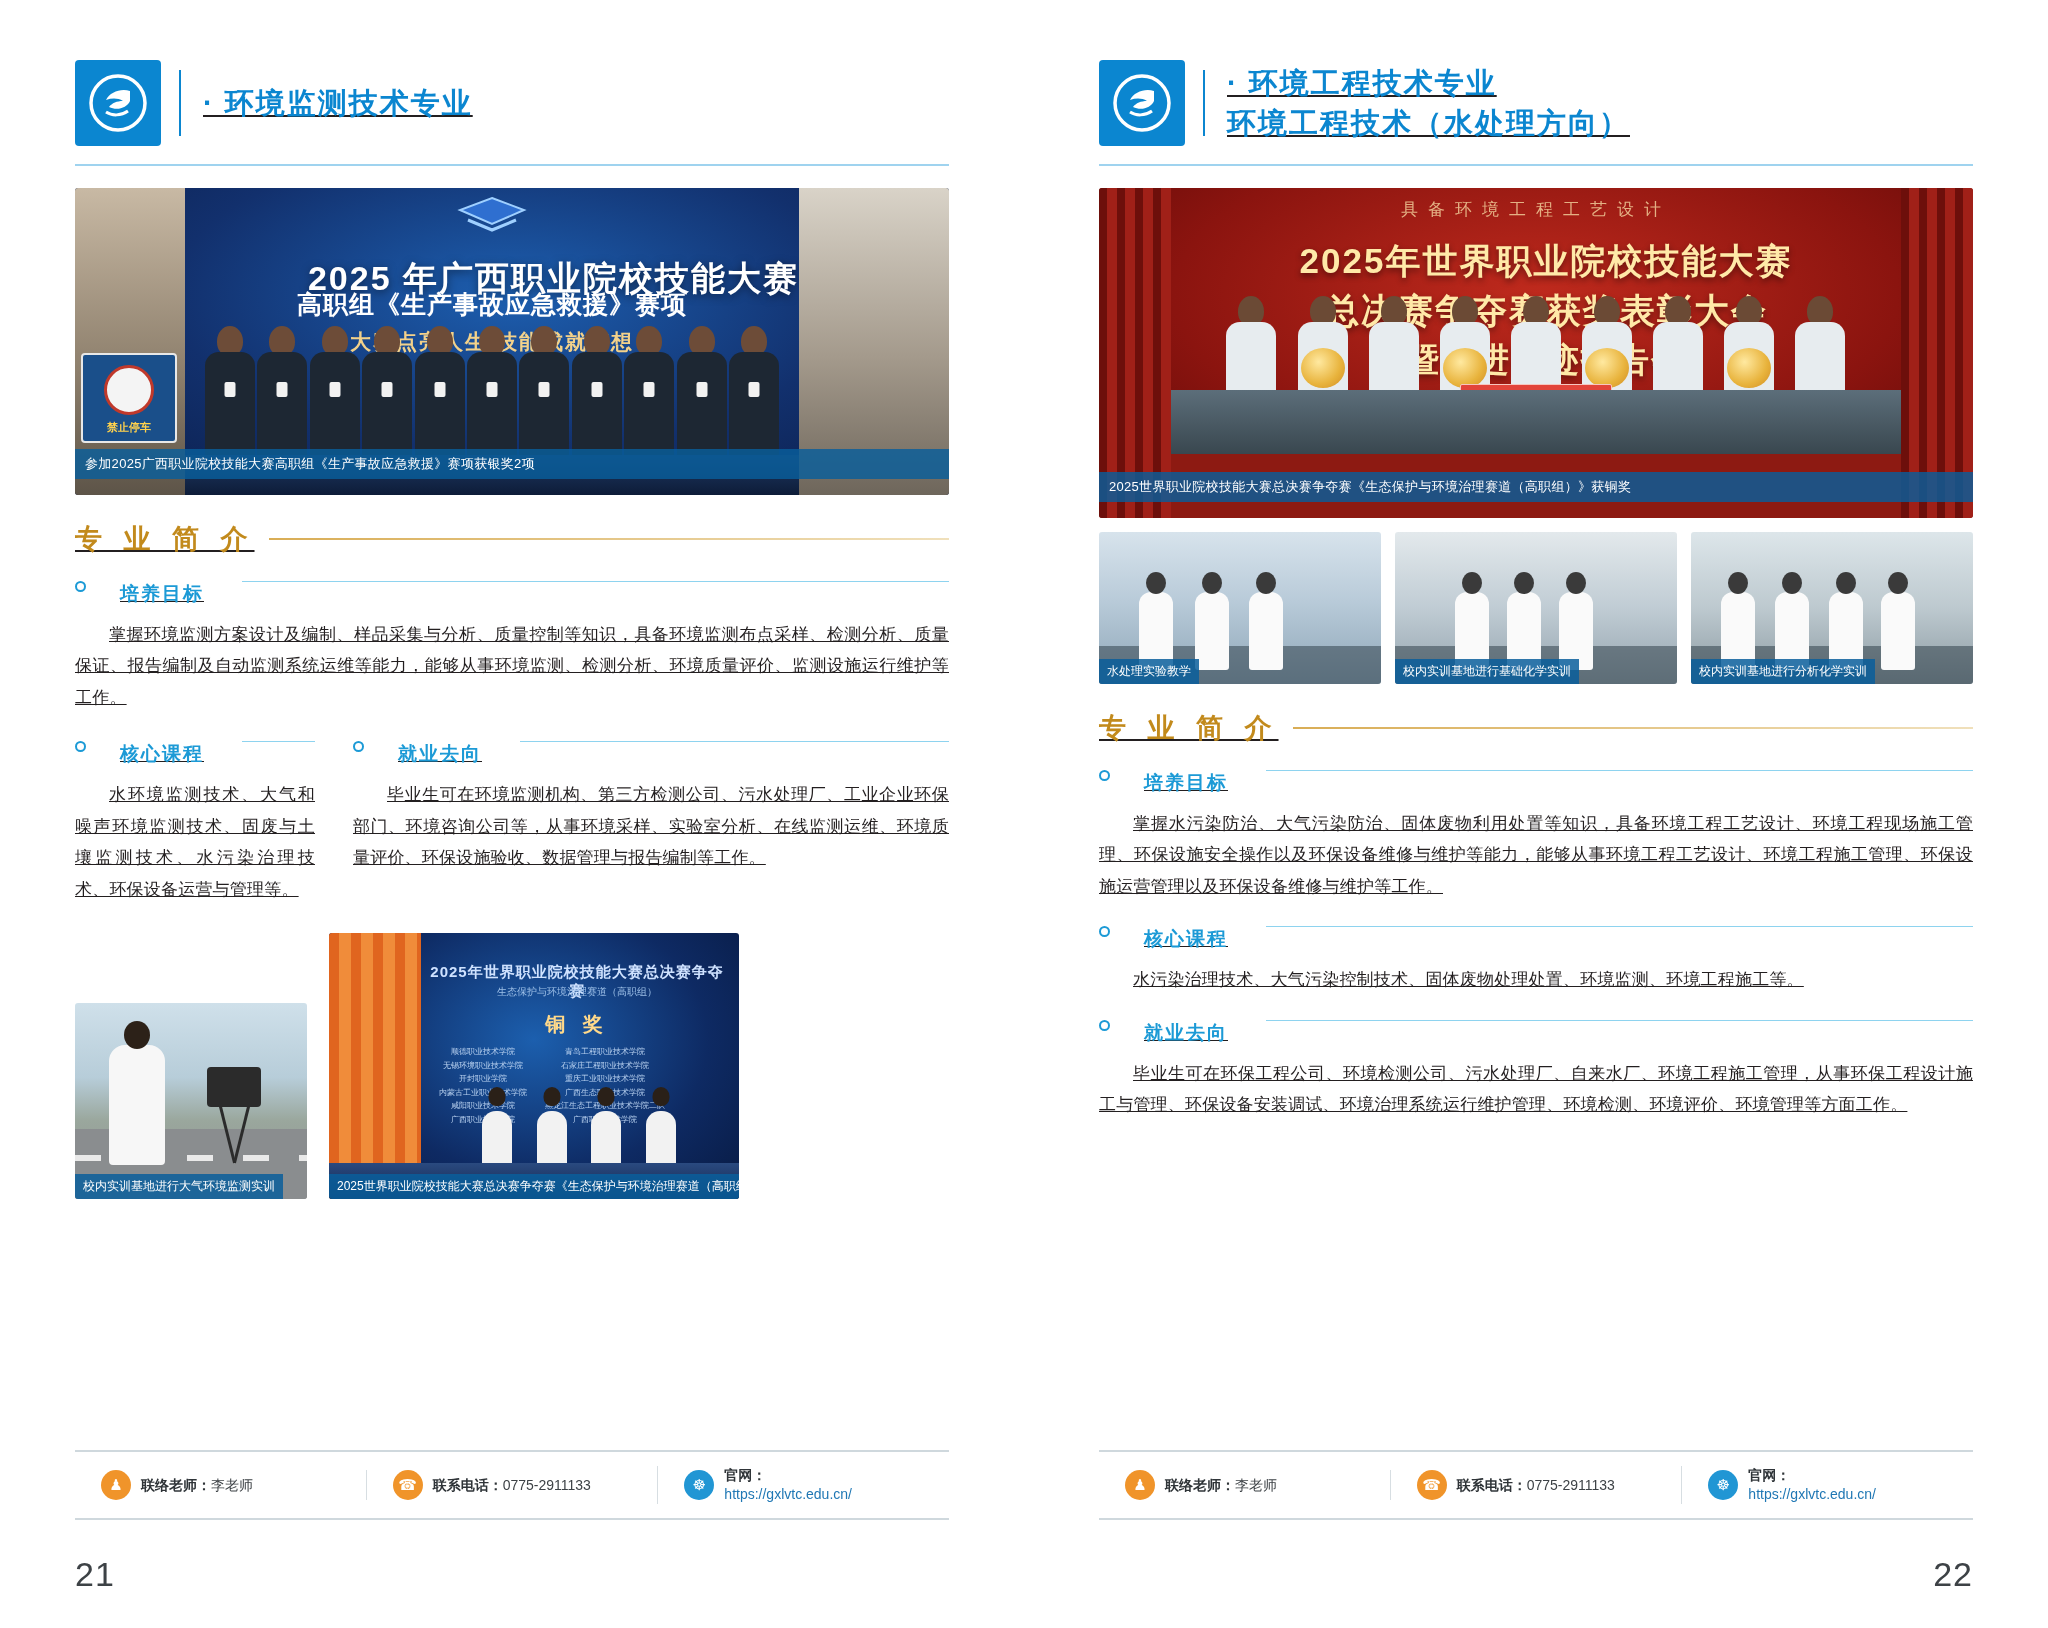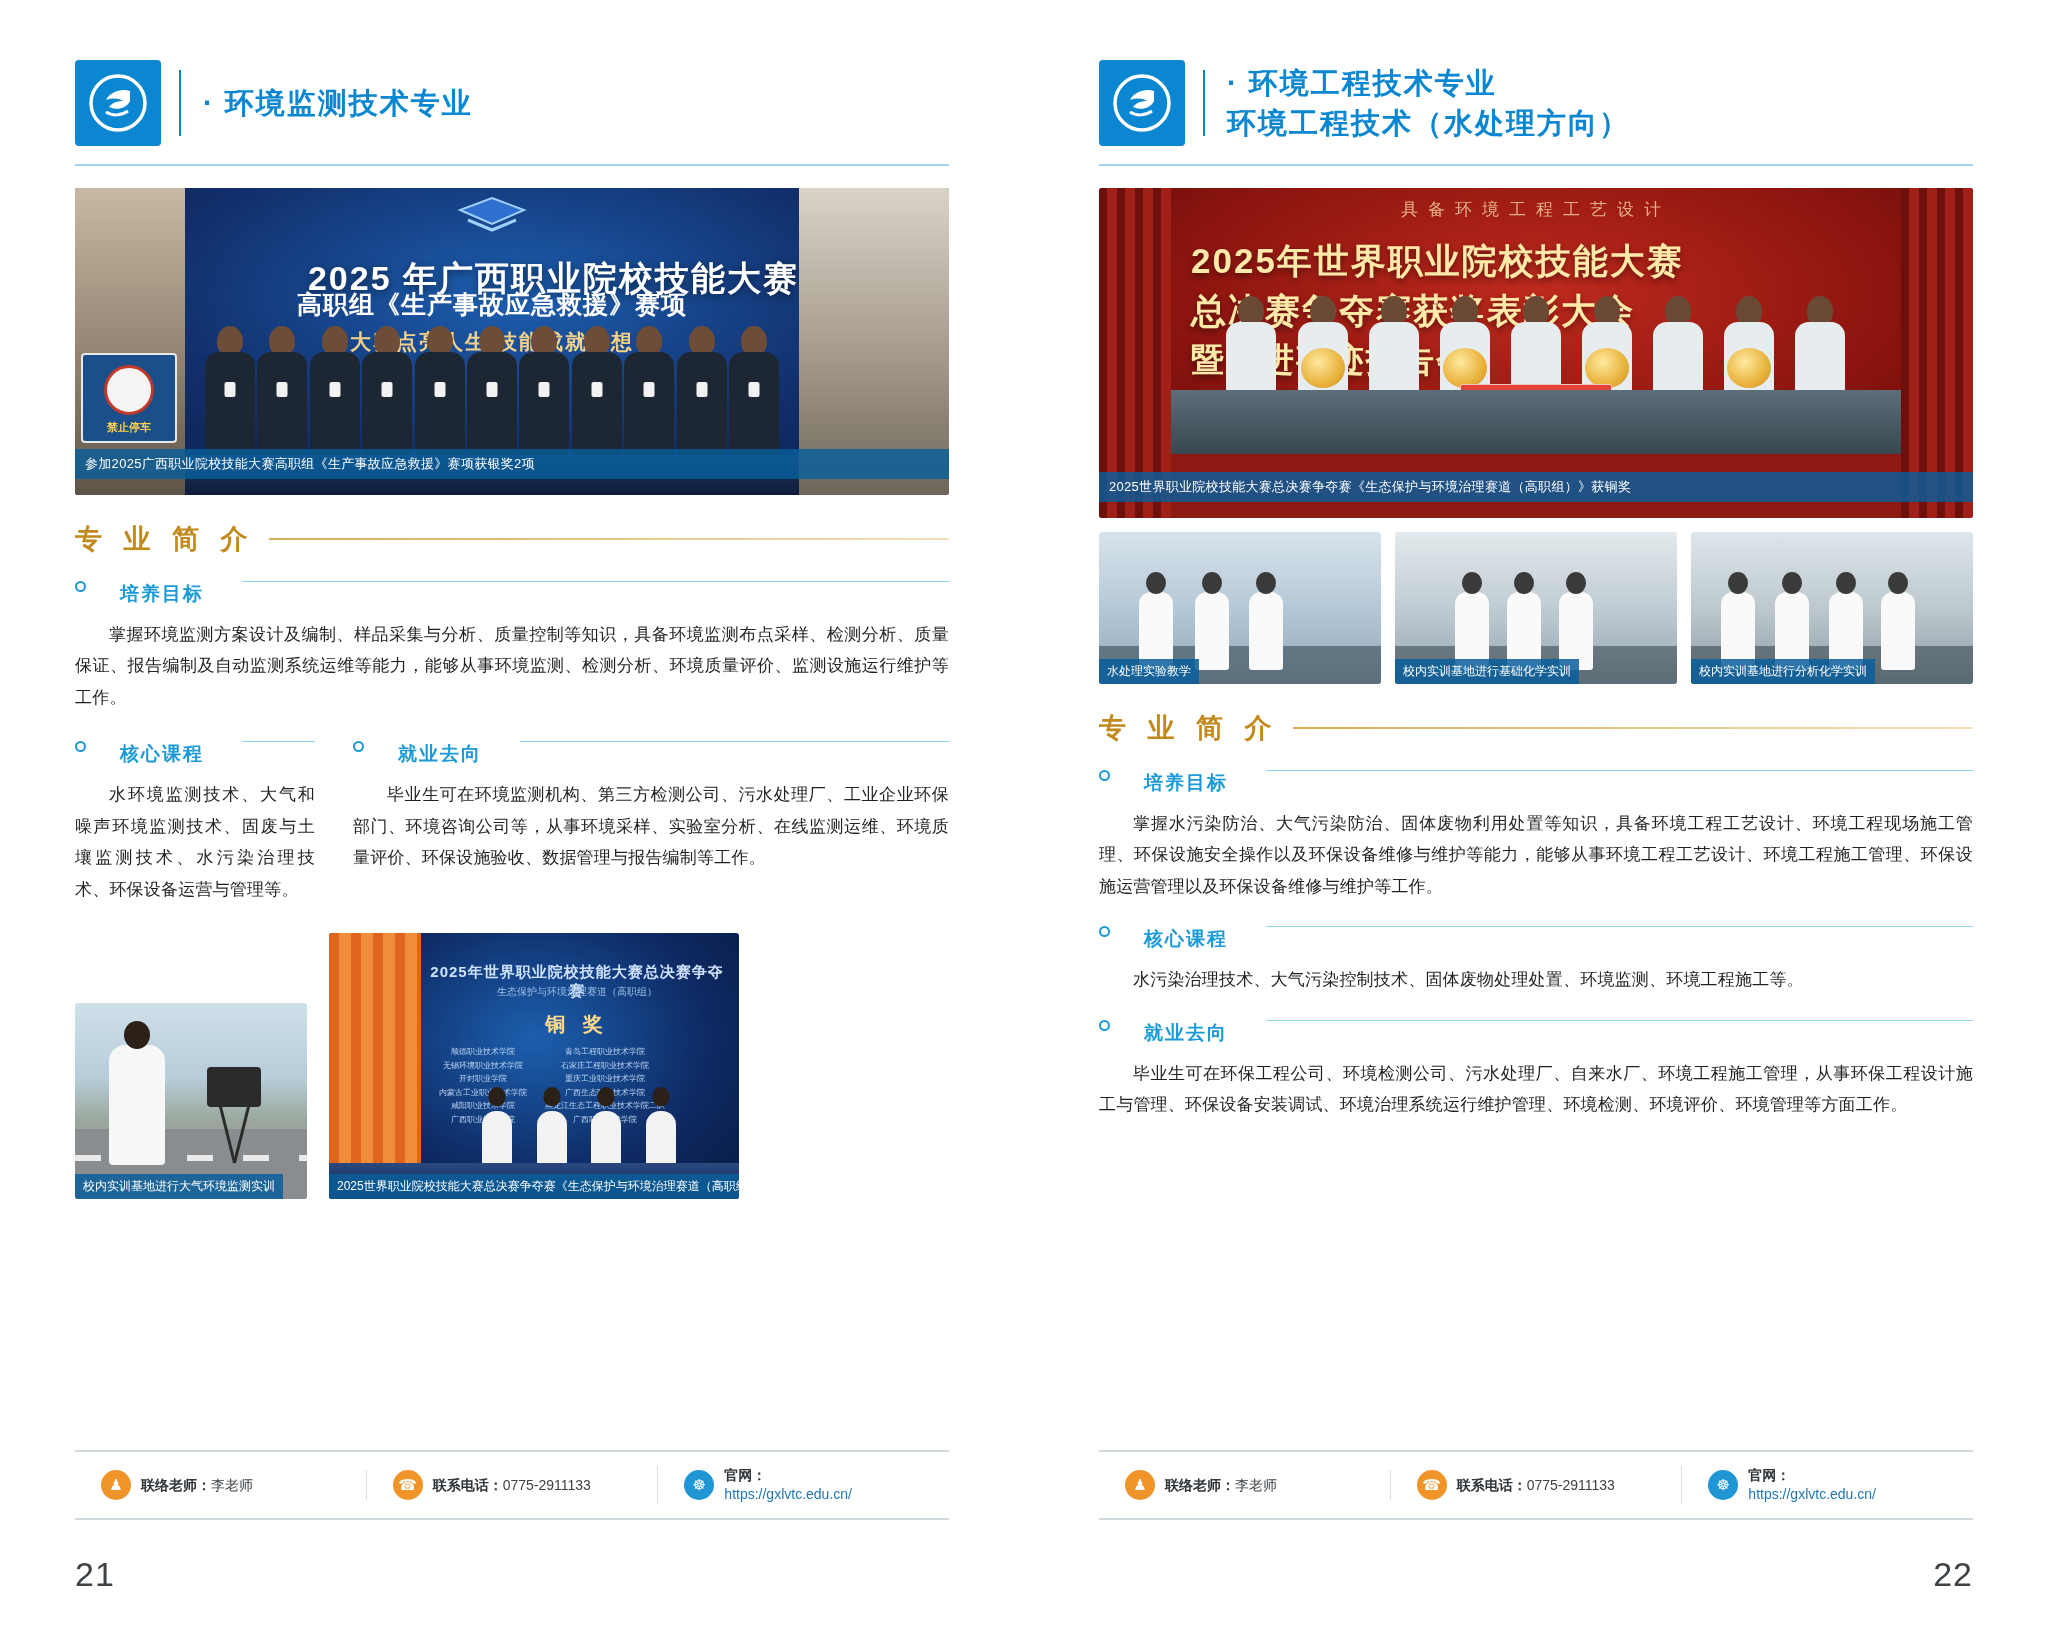--- a/index.html
+++ b/index.html
@@ -12,20 +12,21 @@
     height: 1628px;
     font-family: "Liberation Sans", sans-serif;
     color: #231f20;
     overflow: hidden;
   }
   .spread {
     display: flex;
     width: 2048px;
     height: 1628px;
     box-sizing: border-box;
+    text-decoration: underline;
   }
   .page {
     position: relative;
     width: 1024px;
     height: 1628px;
     box-sizing: border-box;
     padding: 60px 75px 0 75px;
   }
 
   
@@ -189,21 +190,21 @@
   .stage-22 .curtain-r { right: 0; }
   .screen-22 {
     position: absolute; left: 72px; right: 72px; top: 0; bottom: 64px;
     background: radial-gradient(ellipse at 50% 40%, #bf2a1d 0%, #8b140f 70%, #6d0d0a 100%);
   }
   .school-strip {
     position: absolute; top: 10px; left: 0; right: 0; text-align: center;
     color: #f5d6a0; font-size: 17px; letter-spacing: 10px; opacity: .8;
   }
   .red-t1, .red-t2, .red-t3 {
-    position: absolute; left: 0; right: 0; 
+    position: absolute; left: 0; right: 0; text-align: center;
     color: #ffe9a8; font-weight: bold; letter-spacing: 2px;
     text-shadow: 0 3px 6px rgba(0,0,0,.45);
     padding-left: 20px;
   }
   .red-t1 { top: 50px; font-size: 35px; }
   .red-t2 { top: 100px; font-size: 35px; }
   .red-t3 { top: 150px; font-size: 33px; }
   .red-date {
     position: absolute; top: 205px; left: 0; right: 0; text-align: center;
     color: #ffd9a0; font-size: 19px; opacity: .65;

